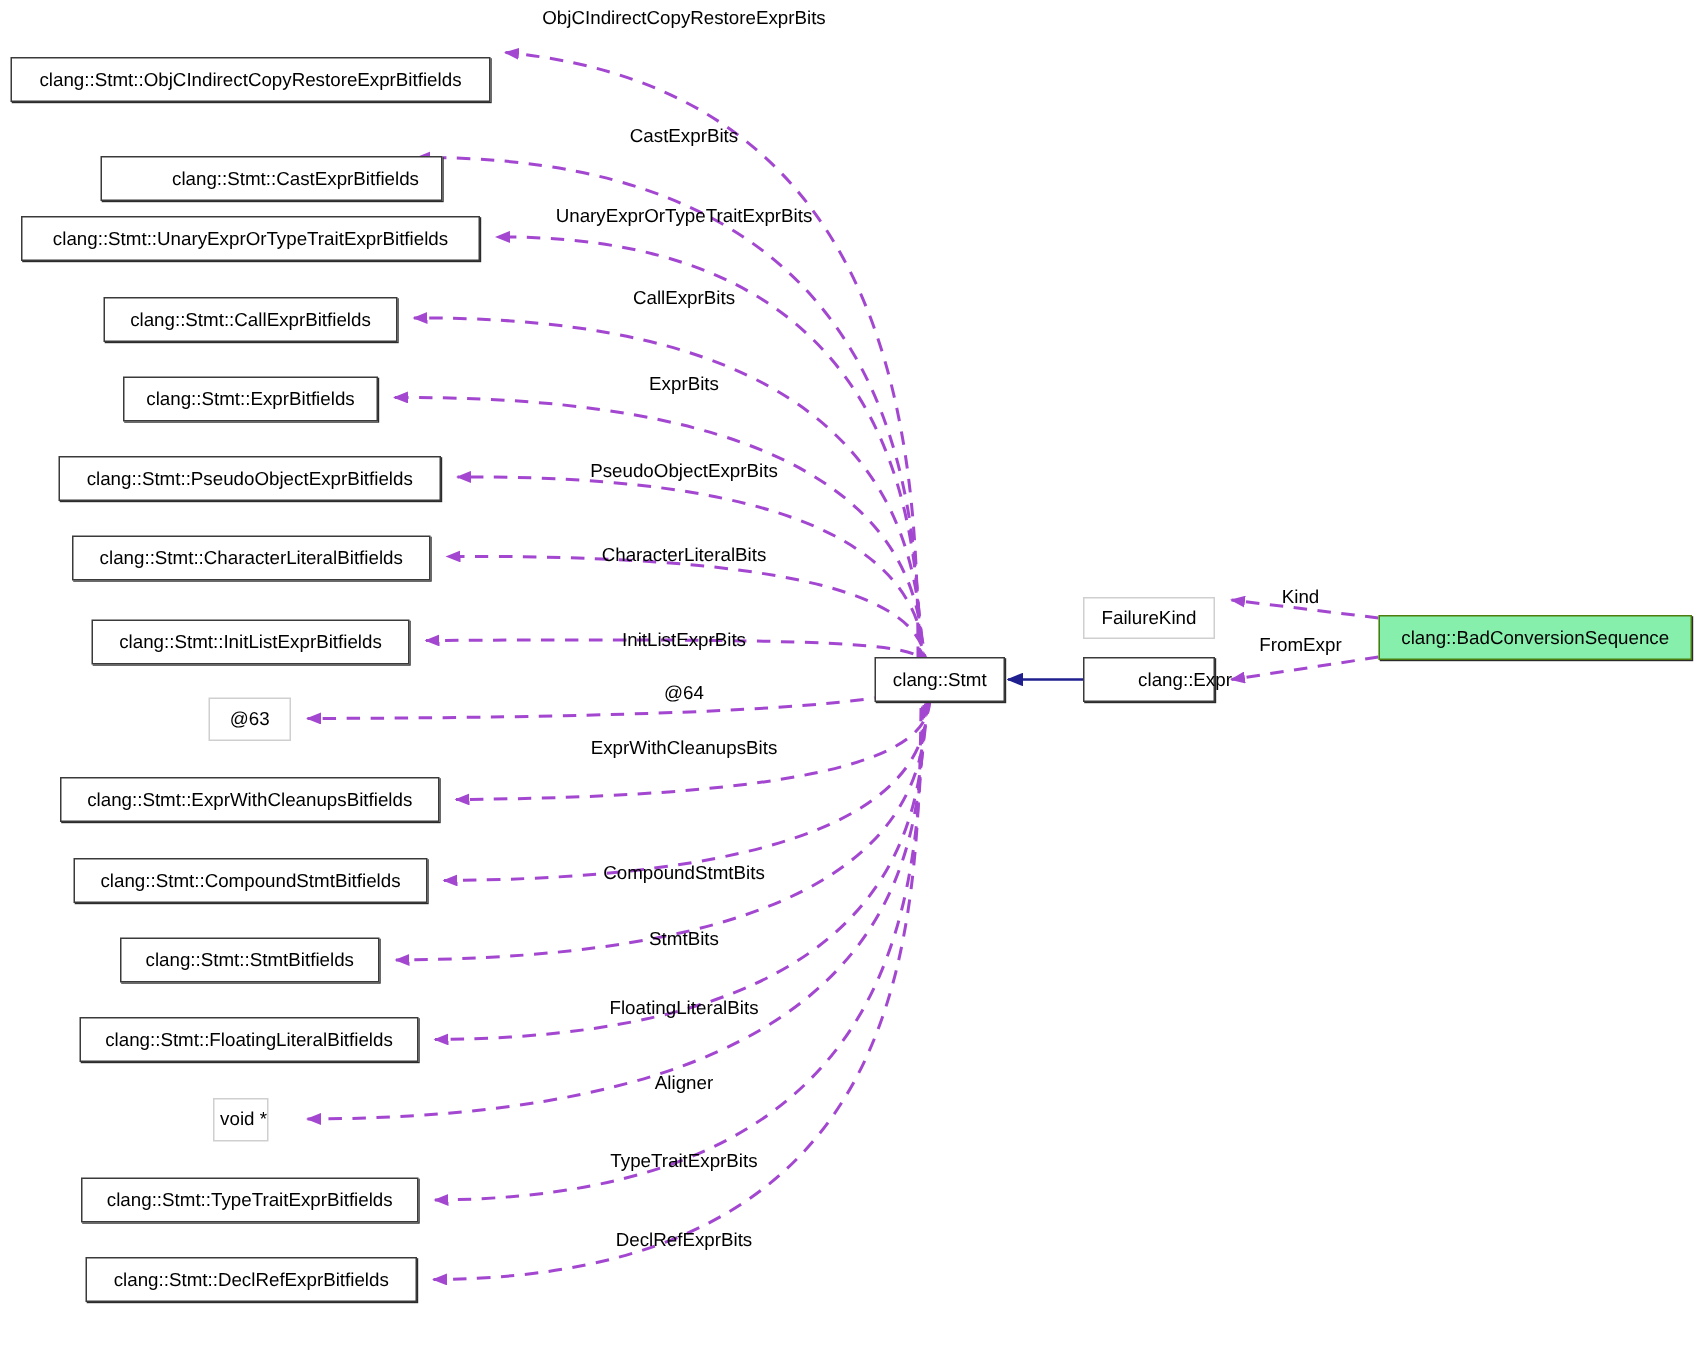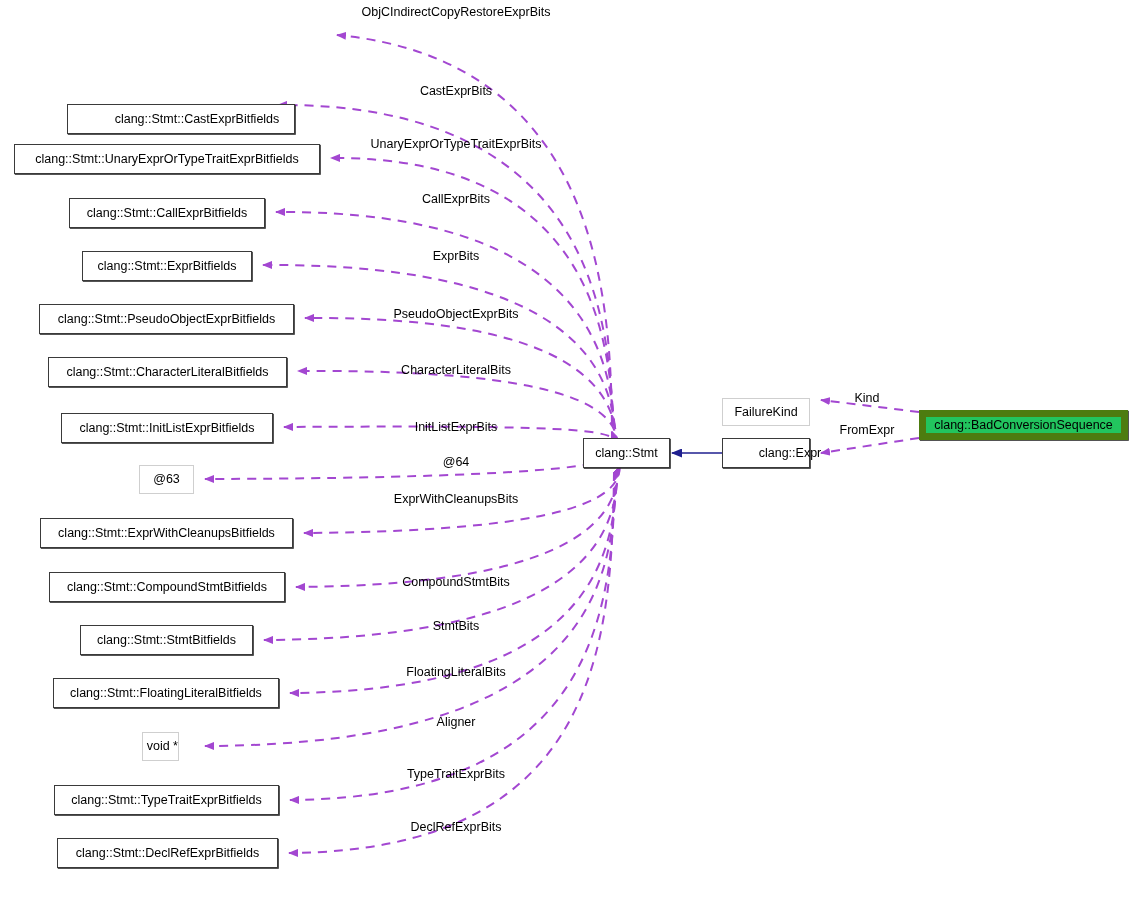--- a/index.html
+++ b/index.html
@@ -16,21 +16,21 @@
     display:flex;align-items:center;justify-content:center;
     font-size:12.5px;
     color:#000;
     white-space:nowrap;
     background:#ffffff;
     border:1px solid #404040;
     line-height:1;
   }
   .node.solid{border:1px solid #3a3a3a;box-shadow:0.8px 0.8px 0 0 #2b2b2b;}
   .node.faint{border:1px solid #cfcfcf;box-shadow:none;}
-  .node.current{background:#22c55e;border:7px solid #4d7c0f;box-shadow:0.8px 0.8px 0 0 #2b2b2b;}
+  .node.current{background:#86efac;border:1px solid #4d7c0f;box-shadow:0.8px 0.8px 0 0 #2b2b2b;}
   .edge-label{
     position:absolute;
     font-size:12.5px;
     color:#000;
     white-space:nowrap;
     transform:translate(-50%,-50%);
     background:transparent;
     line-height:1;
   }
 </style>
@@ -71,20 +71,23 @@
     <g fill="none" stroke="#a347d1" stroke-width="2" stroke-dasharray="9,7" marker-end="url(#ah-purple)">
       <path d="M919,412 L821,400"></path>
       <path d="M919,438 L821,453"></path>
     </g>
 
     <g fill="none" stroke="#1f1f8f" stroke-width="1.6" marker-end="url(#ah-navy)">
       <path d="M722,453 L672,453"></path>
     </g>
   </svg>
 
+  <div class="node solid" style="left:7px;top:38px;width:320px;height:30px;">
+      <span>clang::Stmt::ObjCIndirectCopyRestoreExprBitfields</span>
+    </div>
   <div class="node solid" style="left:67px;top:104px;width:228px;height:30px;padding-left:32px;">
       <span>clang::Stmt::CastExprBitfields</span>
     </div>
   <div class="node solid" style="left:14px;top:144px;width:306px;height:30px;">
       <span>clang::Stmt::UnaryExprOrTypeTraitExprBitfields</span>
     </div>
   <div class="node solid" style="left:69px;top:198px;width:196px;height:30px;">
       <span>clang::Stmt::CallExprBitfields</span>
     </div>
   <div class="node solid" style="left:82px;top:251px;width:170px;height:30px;">

